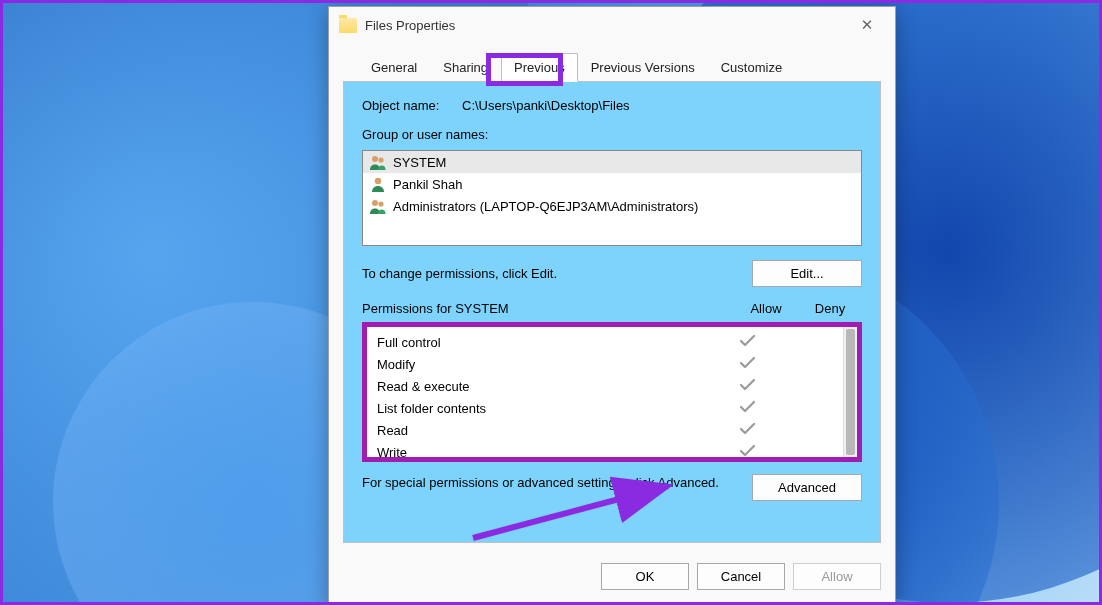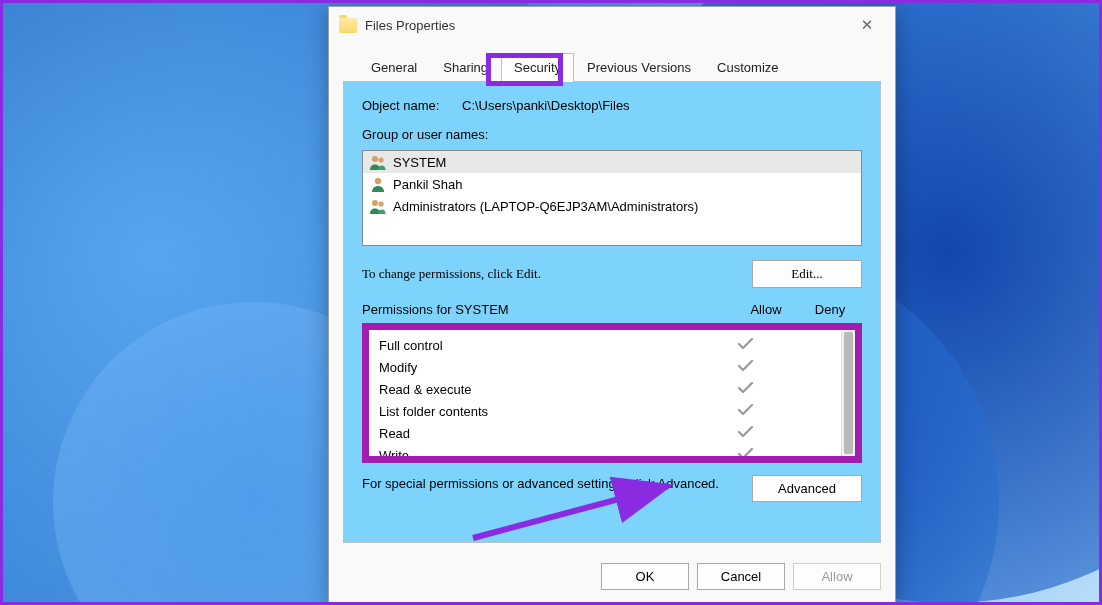--- a/index.html
+++ b/index.html
@@ -112,38 +112,38 @@
       padding: 3px 6px;
       font-size: 13px;
       gap: 6px;
     }
     .listitem.selected { background: #e8e8e8; }
     .icon-group, .icon-user {
       width: 18px; height: 16px; display:inline-block;
       position: relative;
     }
     .icon-group svg, .icon-user svg { width: 18px; height: 16px; }
-    .edit-row { display: flex; align-items: center; margin: 14px 0; gap: 10px; font-family: Liberation Serif, serif; }
+    .edit-row { display: flex; align-items: center; margin: 14px 0; gap: 10px; }
     .edit-label { flex: 1; }
     .btn {
       min-width: 110px;
       padding: 5px 14px;
       background: #fdfdfd;
       border: 1px solid #a8a8a8;
       cursor: pointer;
       font-family: inherit;
       font-size: 13px;
       text-align: center;
     }
     .btn.disabled { color: #9a9a9a; border-color: #cfcfcf; cursor: default; }
     .perm-header { display: flex; margin-top: 6px; margin-bottom: 6px; }
     .perm-header .col-name { flex: 1; }
     .perm-header .col-allow, .perm-header .col-deny { width: 64px; text-align: center; }
     .perm-box {
-      border: 7px solid #a21caf;
+      border: 5px solid #a21caf;
       height: 140px;
       background: #fff;
       display: flex;
     }
     .perm-list { flex: 1; padding: 4px 0 4px 10px; overflow:hidden;}
     .perm-row { display: flex; align-items: center; height: 22px; }
     .perm-row .pname { flex: 1; font-size: 13px; }
     .perm-row .pcheck { width: 64px; text-align: center; color: #9a9a9a; }
     .checkmark svg { width: 15px; height: 12px; }
     .scrollbar { width: 14px; background: #f0f0f0; border-left: 1px solid #ddd; position: relative; }
@@ -175,21 +175,21 @@
 <div class="dialog">
   <div class="titlebar">
     <span class="titlebar-icon"></span>
     <span class="titlebar-title">Files Properties</span>
     <span class="close-icon">✕</span>
   </div>
 
   <div class="tabs">
     <div class="tab">General</div>
     <div class="tab">Sharing</div>
-    <div class="tab active" id="tab-security">Security</div>
+    <div class="tab active" id="tab-security">Previous</div>
     <div class="tab">Previous Versions</div>
     <div class="tab">Customize</div>
   </div>
 
   <div class="tab-panel">
     <div class="row">
       <span class="label-inline">Object name:</span>
       <span>C:\Users\panki\Desktop\Files</span>
     </div>
 

